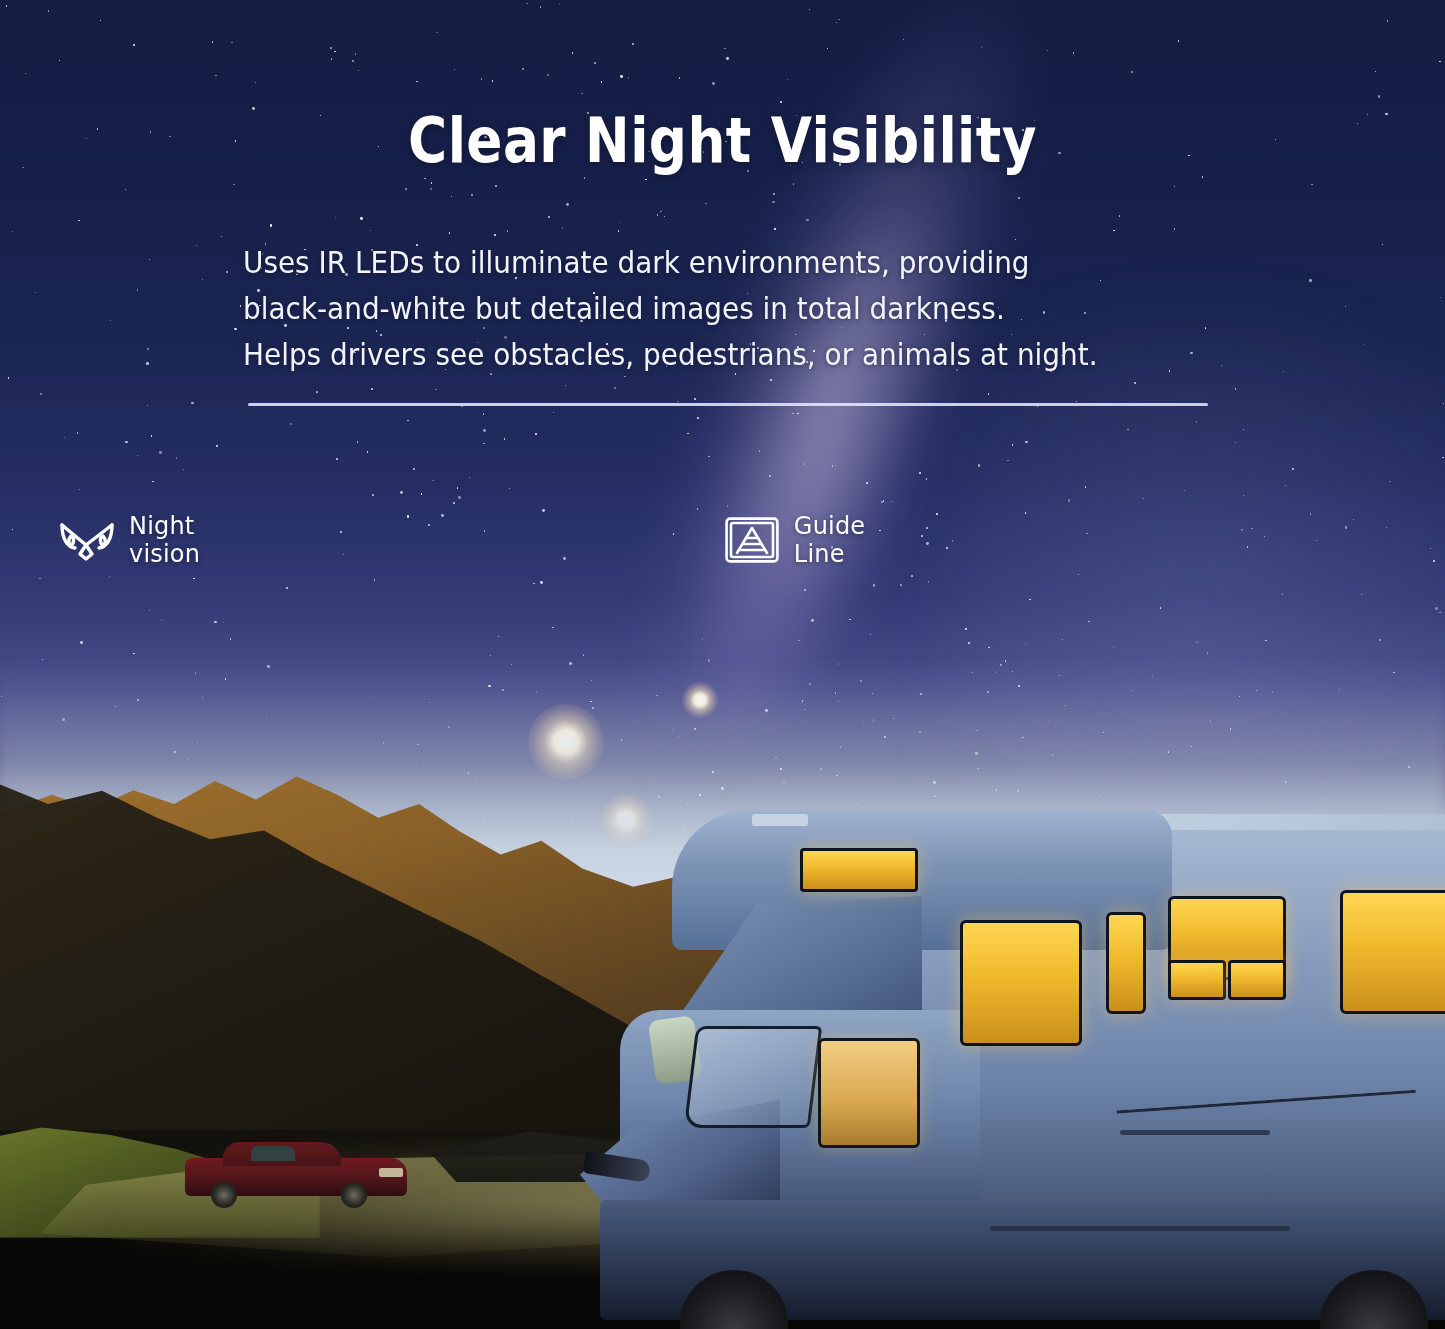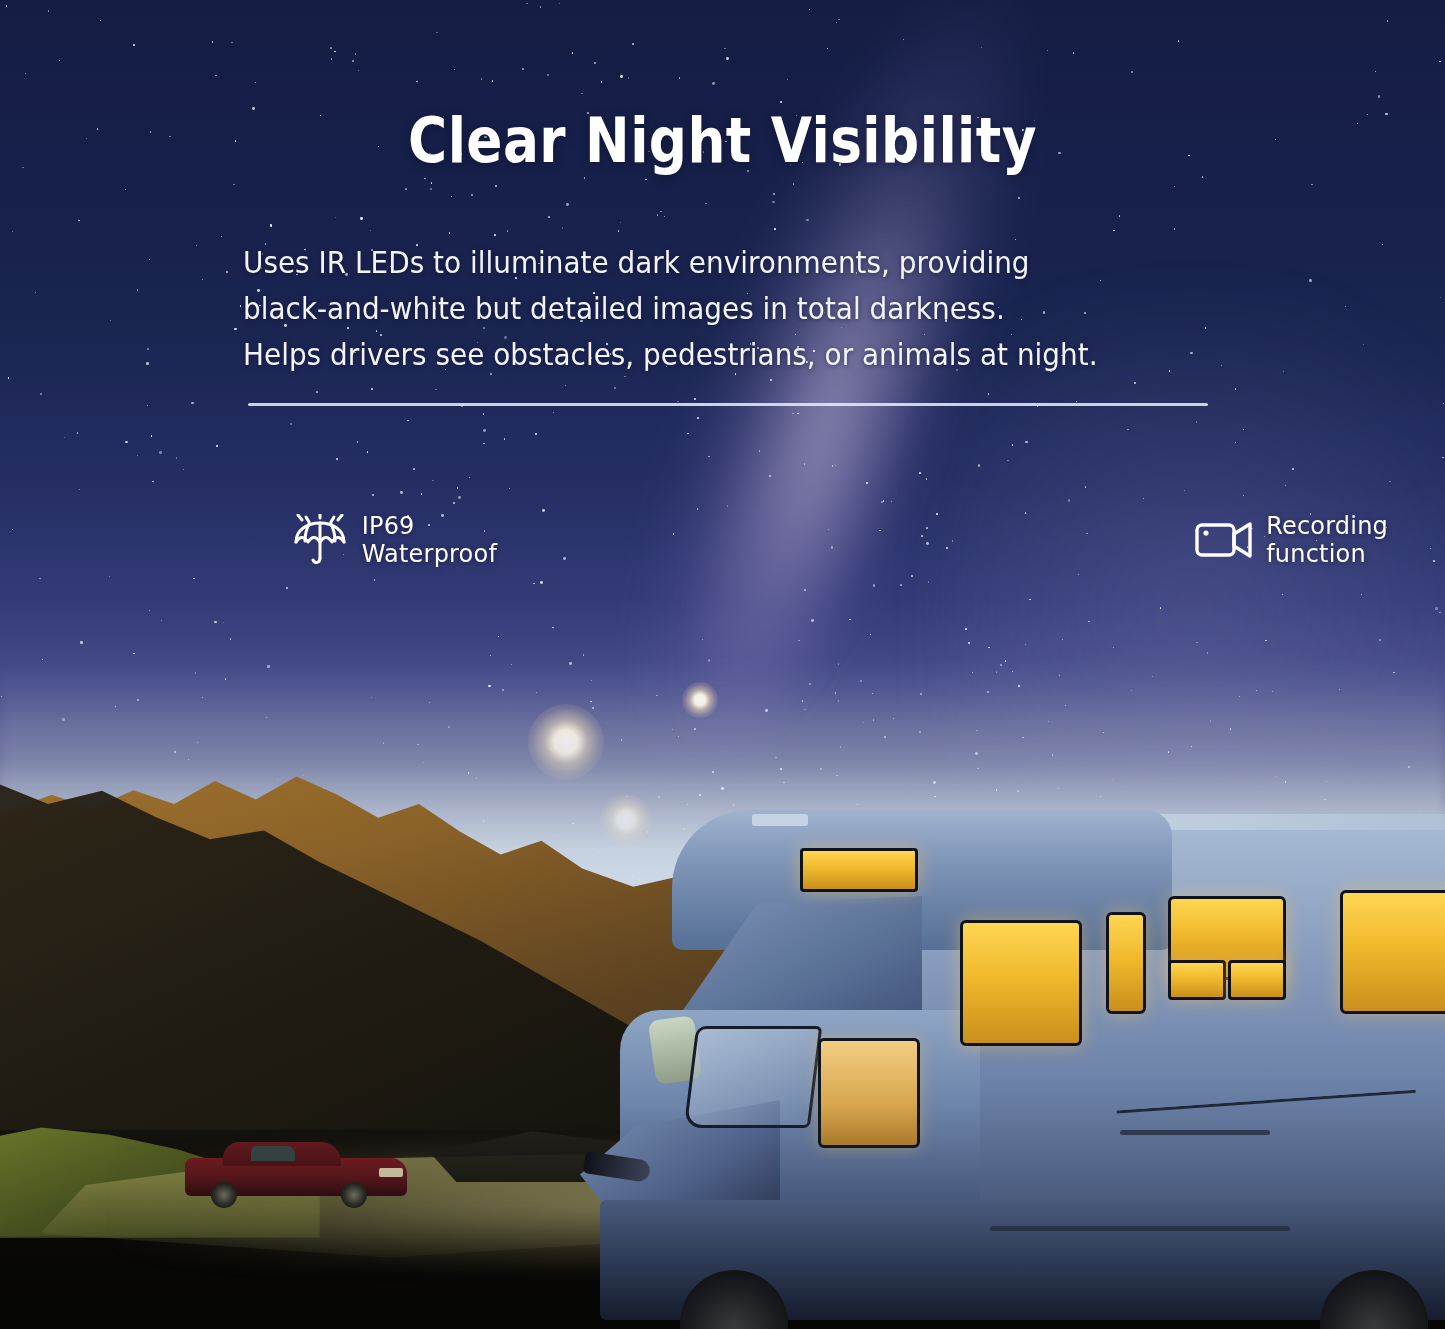--- a/index.html
+++ b/index.html
@@ -1082,57 +1082,56 @@
   <div class="subcopy">
     <div>Uses IR LEDs to illuminate dark environments, providing</div>
     <div>black-and-white but detailed images in total darkness.</div>
     <div>Helps drivers see obstacles, pedestrians, or animals at night.</div>
   </div>
 
   <div class="divider"></div>
 
   <div class="features">
 
-
-    <div class="spacer"></div>
-
     <div class="feature">
       <span class="feature-icon">
-        <svg width="56" height="52" viewBox="0 0 56 52" fill="none" stroke="#ffffff" stroke-width="3" stroke-linecap="round" stroke-linejoin="round">
-          <path d="M10 6 L6 1" opacity=".95"></path>
-          <path d="M28 4 L28 -2"></path>
-          <path d="M46 6 L50 1"></path>
-          <path d="M17 8 L14 3"></path>
-          <path d="M39 8 L42 3"></path>
-          <path d="M4 28 C4 16, 15 9, 28 9 C41 9, 52 16, 52 28"></path>
-          <path d="M4 28 C8 22, 12 22, 16 28 C20 22, 24 22, 28 28 C32 22, 36 22, 40 28 C44 22, 48 22, 52 28"></path>
-          <path d="M17 10 C14 16, 13 22, 13 27"></path>
-          <path d="M28 9 L28 44"></path>
-          <path d="M39 10 C42 16, 43 22, 43 27"></path>
-          <path d="M28 44 C28 49, 23 50, 21 46"></path>
+        <svg width="56" height="44" viewBox="0 0 56 44" fill="none" stroke="#ffffff" stroke-width="3.4" stroke-linecap="round" stroke-linejoin="round">
+          <path d="M3 7 L27 27 L53 7"></path>
+          <path d="M3 7 C3 22, 9 29, 16 30"></path>
+          <path d="M53 7 C53 22, 47 29, 40 30"></path>
+          <path d="M27 27 L21 36 L27 41 L33 36 Z"></path>
+          <path d="M12 18 C9 21, 9 26, 12 27 C15 26, 15 21, 14 19"></path>
+          <path d="M44 18 C47 21, 47 26, 44 27 C41 26, 41 21, 42 19"></path>
         </svg>
       </span>
-      <span class="feature-label">IP69
-Waterproof</span>
+      <span class="feature-label">Night
+vision</span>
     </div>
-
-    <div class="spacer"></div>
-
 
     <div class="spacer"></div>
 
 
     <div class="spacer"></div>
 
     <div class="feature">
       <span class="feature-icon">
-        <svg width="58" height="40" viewBox="0 0 58 40" fill="none" stroke="#ffffff" stroke-width="3.4" stroke-linecap="round" stroke-linejoin="round">
-          <rect x="2" y="5" width="37" height="30" rx="5"></rect>
-          <path d="M39 14 L55 4 L55 36 L39 26 Z"></path>
-          <circle cx="11" cy="13" r="2.6" fill="#ffffff" stroke="none"></circle>
+        <svg width="54" height="46" viewBox="0 0 54 46" fill="none" stroke="#ffffff" stroke-width="2.6" stroke-linecap="round" stroke-linejoin="round">
+          <rect x="1.6" y="1.6" width="50.8" height="42.8" rx="3.5"></rect>
+          <rect x="6" y="6" width="42" height="34" rx="2"></rect>
+          <path d="M27 11 L12 36"></path>
+          <path d="M27 11 L42 36"></path>
+          <path d="M21 21 L33 21"></path>
+          <path d="M18 27 L36 27"></path>
+          <path d="M14 33 L40 33"></path>
         </svg>
       </span>
-      <span class="feature-label">Recording
-function</span>
+      <span class="feature-label">Guide
+Line</span>
     </div>
+
+    <div class="spacer"></div>
+
+
+    <div class="spacer"></div>
+
 
   </div>
 </div>
 
 </body></html>

